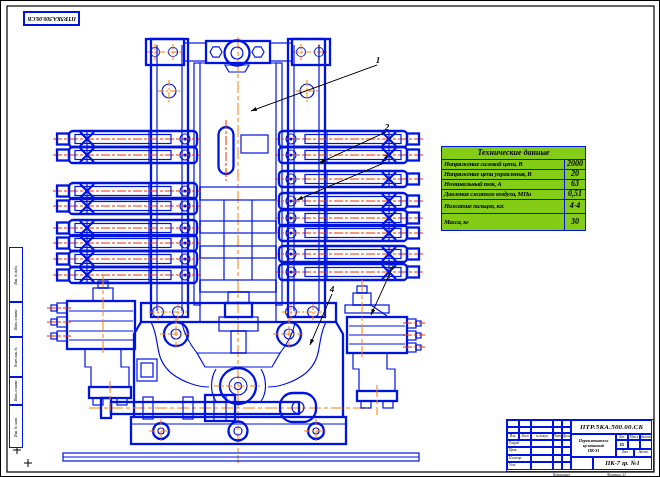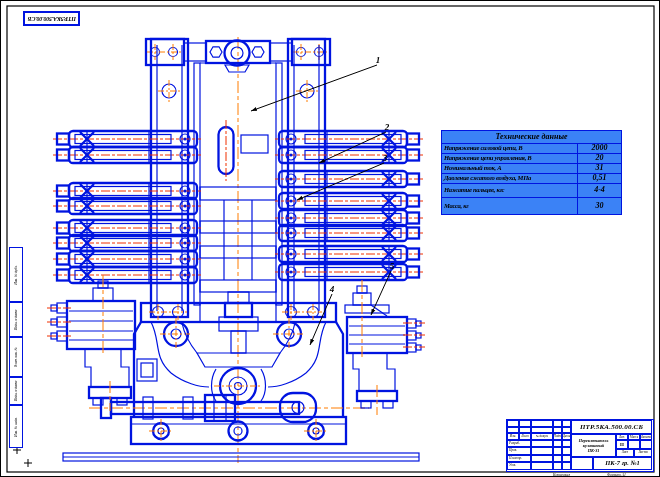--- a/index.html
+++ b/index.html
@@ -15,21 +15,21 @@
   .stamp span{font-size:6px;font-style:italic;font-weight:bold;transform:rotate(180deg);
               white-space:nowrap;letter-spacing:-0.2px}
 
   
   .mstrip{position:absolute;left:8px;top:246px;width:14px}
   .mcell{width:100%;border:1.2px solid var(--blue);display:flex;align-items:center;justify-content:center;
          overflow:hidden;background:#fff}
   .mcell span{transform:rotate(-90deg);font-size:3.6px;font-style:italic;white-space:nowrap}
 
   
-  .tech{position:absolute;left:440px;top:129px;width:181px;border-collapse:collapse;background:#3b82f6}
+  .tech{position:absolute;left:440px;top:145px;width:145px;border-collapse:collapse;background:#84cc16}
   .tech th,.tech td{border:1.6px solid var(--blue);font-style:italic;font-weight:bold;
                     padding:0 2px;line-height:1.05;vertical-align:middle}
   .tech th{font-size:8px;height:13px;text-align:center}
   .tech td.l{font-size:6.6px;width:136px;letter-spacing:-0.3px}
   .tech td.v{font-size:8px;text-align:center}
   .tech tr.h10 td{height:10px}
   .tech tr.h14 td{height:14px}
   .tech tr.h17 td{height:17px}
 
   
@@ -332,21 +332,21 @@
     <tr class="h10">
       <td class="l">Напряжение силовой цепи, В</td>
       <td class="v">2000</td>
         </tr>
     <tr class="h10">
       <td class="l">Напряжение цепи управления, В</td>
       <td class="v">20</td>
         </tr>
     <tr class="h10">
       <td class="l">Номинальный ток, А</td>
-      <td class="v">31</td>
+      <td class="v">63</td>
         </tr>
     <tr class="h10">
       <td class="l">Давление сжатого воздуха, МПа</td>
       <td class="v">0,51</td>
         </tr>
     <tr class="h14">
       <td class="l">Нажатие пальцев, кгс</td>
       <td class="v">4-4</td>
         </tr>
     <tr class="h17">

